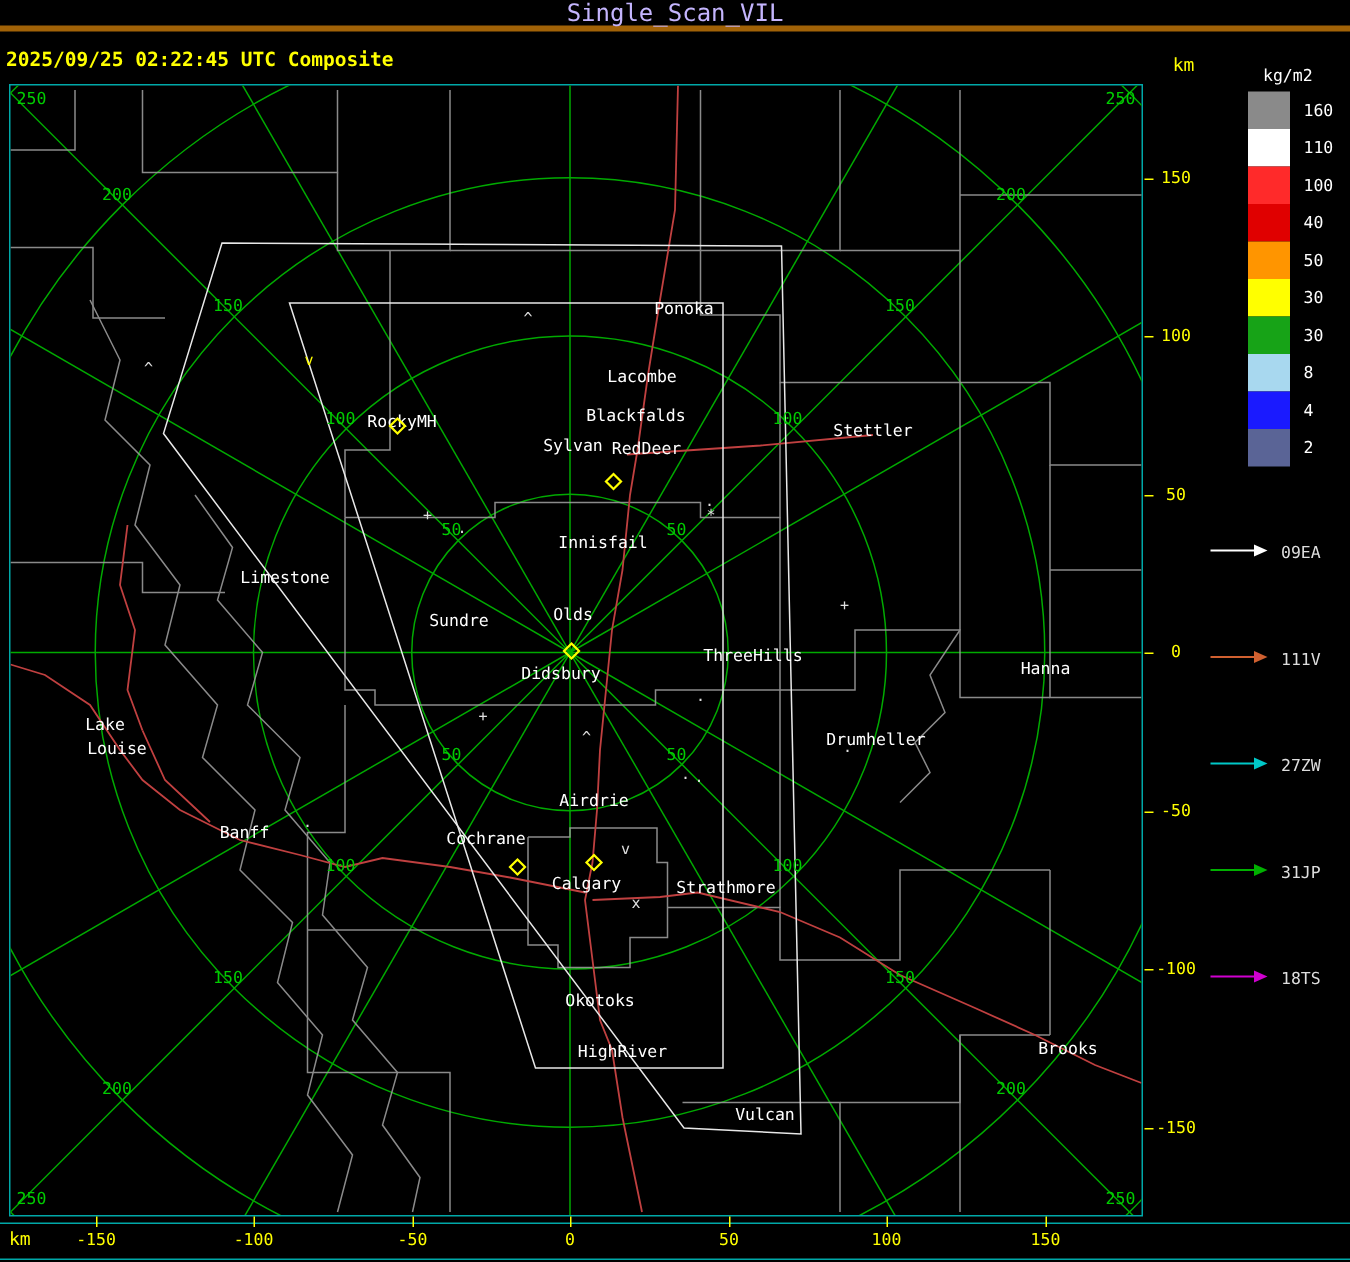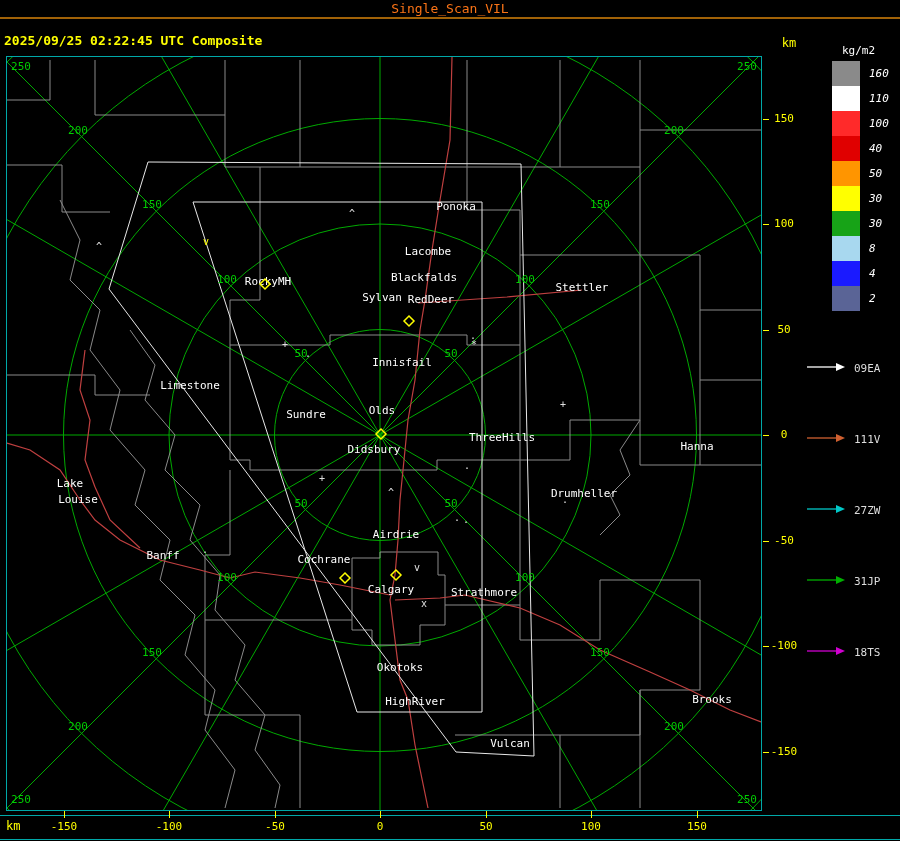--- a/index.html
+++ b/index.html
@@ -1,30 +1,30 @@
 <!DOCTYPE html>
 <html><head>
 <meta charset="utf-8">
 <style>
   html,body{margin:0;padding:0;background:#000;}
   body{width:900px;height:841px;overflow:hidden;font-family:"DejaVu Sans Mono",monospace;}
   .screen{position:relative;width:900px;height:841px;background:#000;}
-  .title-bar{position:absolute;top:0;left:0;width:900px;height:17px;border-bottom:2px solid #a16207;
-             color:#f97316;font-size:13px;text-align:center;line-height:17px;}
+  .title-bar{position:absolute;top:0;left:0;width:900px;height:17px;border-bottom:4px solid #a16207;
+             color:#c4b5fd;font-size:16px;text-align:center;line-height:17px;}
   .timestamp{position:absolute;left:4px;top:33px;color:#ffff00;font-size:13px;font-weight:bold;white-space:pre;}
   .km-top{position:absolute;left:772px;top:36px;width:34px;text-align:center;color:#ffff00;font-size:12px;}
   .radar-frame{position:absolute;left:6px;top:56px;width:754px;height:753px;border:1px solid #00a8a8;background:#000;}
   .radar-frame svg{display:block;}
   #radar-svg text{font-family:"DejaVu Sans Mono",monospace;}
   .hline{position:absolute;left:0;width:900px;height:1px;background:#00a8a8;}
   .colorbar{position:absolute;left:832px;top:44px;width:88px;}
   .cb-title{color:#fff;font-size:11px;margin:0 0 4px 10px;}
   .cb-row{display:flex;align-items:center;height:25px;}
   .cb-swatch{width:28px;height:25px;flex:0 0 28px;}
-  .cb-label{color:#fff;font-size:11px;margin-left:9px;font-style:italic;}
+  .cb-label{color:#fff;font-size:11px;margin-left:9px;}
   .legend{position:absolute;left:806px;top:318px;}
   .lg-row{display:flex;align-items:flex-start;height:27px;margin-top:44px;}
   .lg-label{color:#dddddd;font-size:11px;margin-left:8px;}
   .tick-label{position:absolute;color:#ffff00;font-size:11px;text-align:center;}
   .tick-dash{position:absolute;background:#ffff00;}
   .km-bottom{position:absolute;left:6px;top:819px;color:#ffff00;font-size:12px;}
   .overlay{position:absolute;left:0;top:0;width:900px;height:841px;pointer-events:none;}
 </style>
 </head>
 <body>

